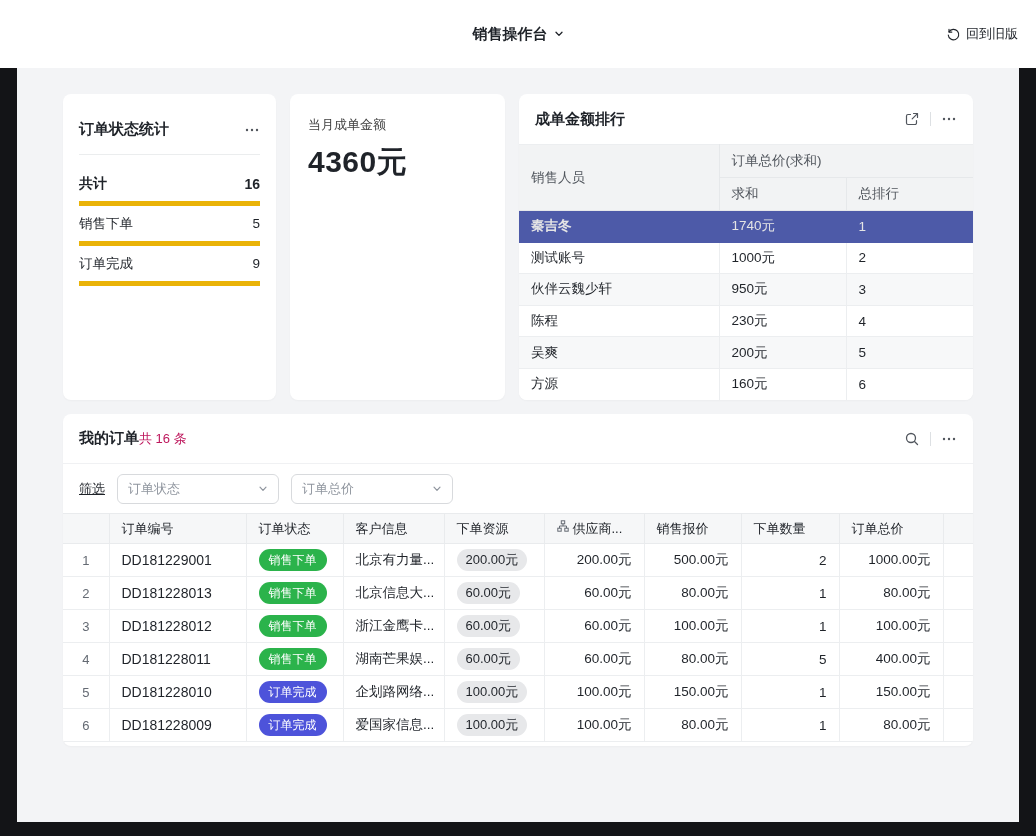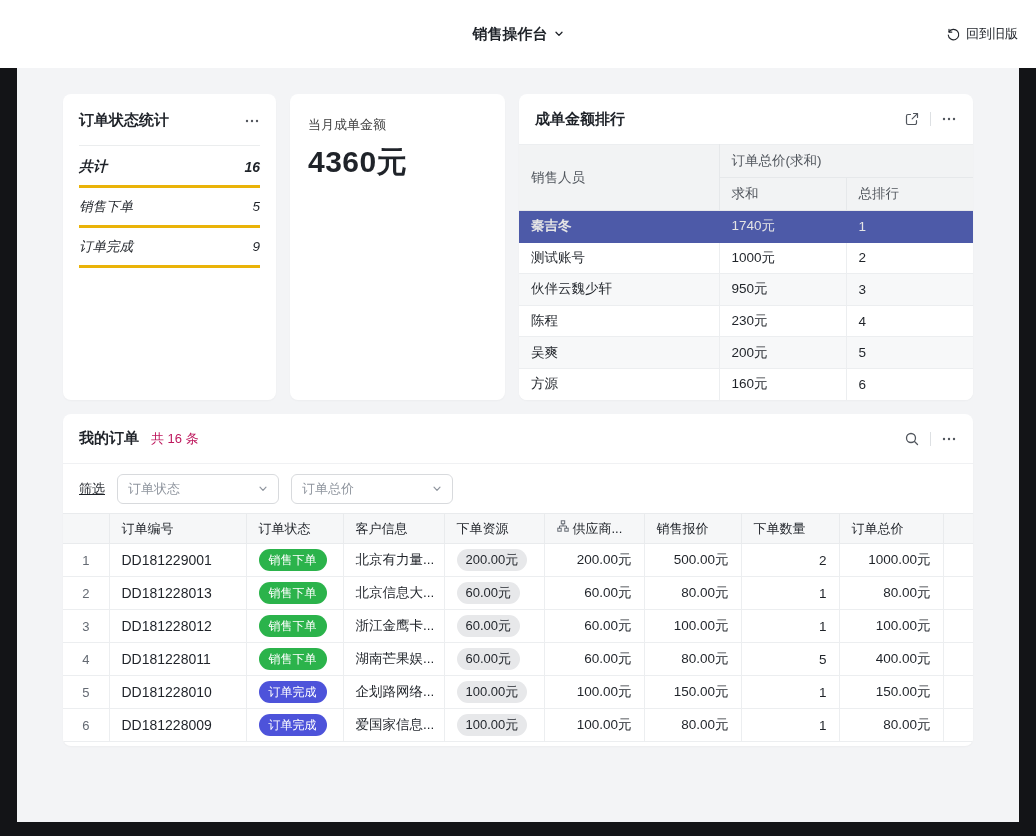--- a/index.html
+++ b/index.html
@@ -43,25 +43,25 @@
   .row2 { display: flex; gap: 14px; height: 306px; margin-bottom: 14px; }
   .card-title { font-size: 15px; font-weight: 700; }
   .title-row {
     height: 50px; display: flex; align-items: center; justify-content: space-between;
     padding: 0 16px; flex: none;
   }
   .title-actions { display: flex; align-items: center; gap: 10px; }
   .v-div { width: 1px; height: 14px; background: #dde0e3; }
   
   .status-card { width: 213px; display: flex; flex-direction: column; overflow: hidden; }
-  .status-card .title-row { border-bottom: 1px solid #ebedee; padding: 0; margin: 2px 16px; }
+  .status-card .title-row { border-bottom: 1px solid #ebedee; padding: 0; margin: 11px 16px; }
   .stat-rows { padding: 0 16px; }
   .stat-row {
     height: 40px; display: flex; align-items: center; justify-content: space-between;
-    font-size: 13.5px; border-bottom: 3px solid #eab308; cursor: pointer; font-style: italic;
+    font-size: 13.5px; border-bottom: 5px solid #eab308; cursor: pointer;
   }
   .stat-row .stat-val { font-weight: 500; }
   .stat-row.total, .stat-row.total .stat-val { font-weight: 700; font-size: 14px; }
   
   .amount-card { width: 215px; padding: 22px 18px; }
   .amount-label { font-size: 13px; color: #404040; }
   .amount-value { font-size: 30px; font-weight: 700; margin-top: 8px; letter-spacing: 0.5px; }
   
   .ranking-card { flex: 1; display: flex; flex-direction: column; overflow: hidden; }
   .ranking-table { width: 100%; border-collapse: collapse; table-layout: fixed; }
@@ -74,21 +74,21 @@
     font-size: 13.5px; height: 31.6px; padding: 0 12px;
     border-right: 1px solid #eceef0; border-bottom: 1px solid #eceef0;
     background: #fff;
   }
   .ranking-table tr > *:last-child { border-right: none; }
   .ranking-table tbody tr:nth-child(odd) td { background: #f7f8f9; }
   .rank-row-highlight td { background: var(--rank-highlight) !important; color: #e5e5e5; border-color: var(--rank-highlight) !important; }
   .rank-row-highlight td:first-child { font-weight: 700; }
   
   .orders-card { height: 332px; overflow: hidden; display: flex; flex-direction: column; }
-  .orders-title-left { display: flex; align-items: baseline; gap: 12px; }
+  .orders-title-left { display: flex; align-items: baseline; gap: 0; }
   .orders-count { font-size: 13px; color: #be185d; font-weight: 400; }
   .orders-card .title-row { border-bottom: 1px solid #f0f1f3; }
   .filter-row { height: 49px; display: flex; align-items: center; gap: 12px; padding: 0 16px; }
   .filter-label { font-size: 13px; text-decoration: underline; }
   .select {
     width: 162px; height: 30px; border: 1px solid #d8dadd; border-radius: 6px;
     display: flex; align-items: center; justify-content: space-between;
     padding: 0 10px; font-size: 13px; color: #8f959e; background: #fff; cursor: pointer;
   }
   .orders-table { width: 100%; border-collapse: collapse; table-layout: fixed; }

